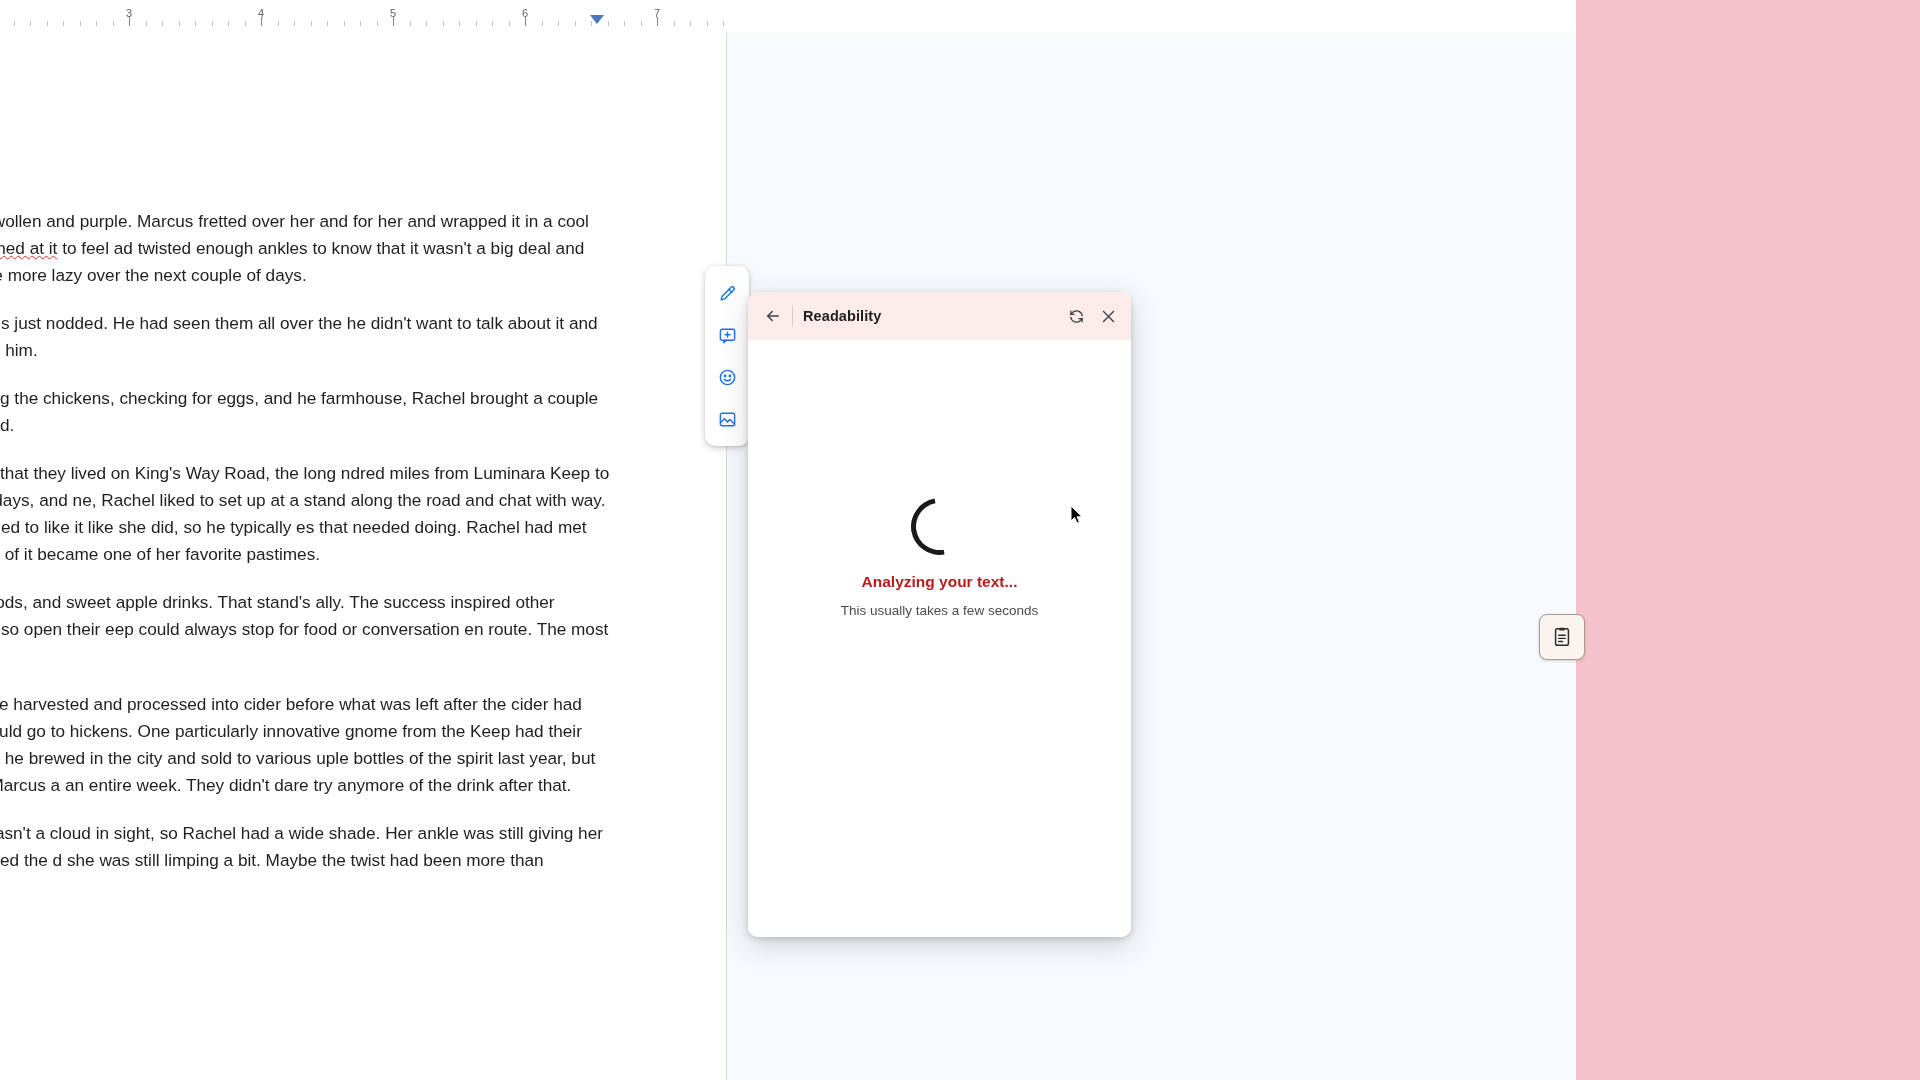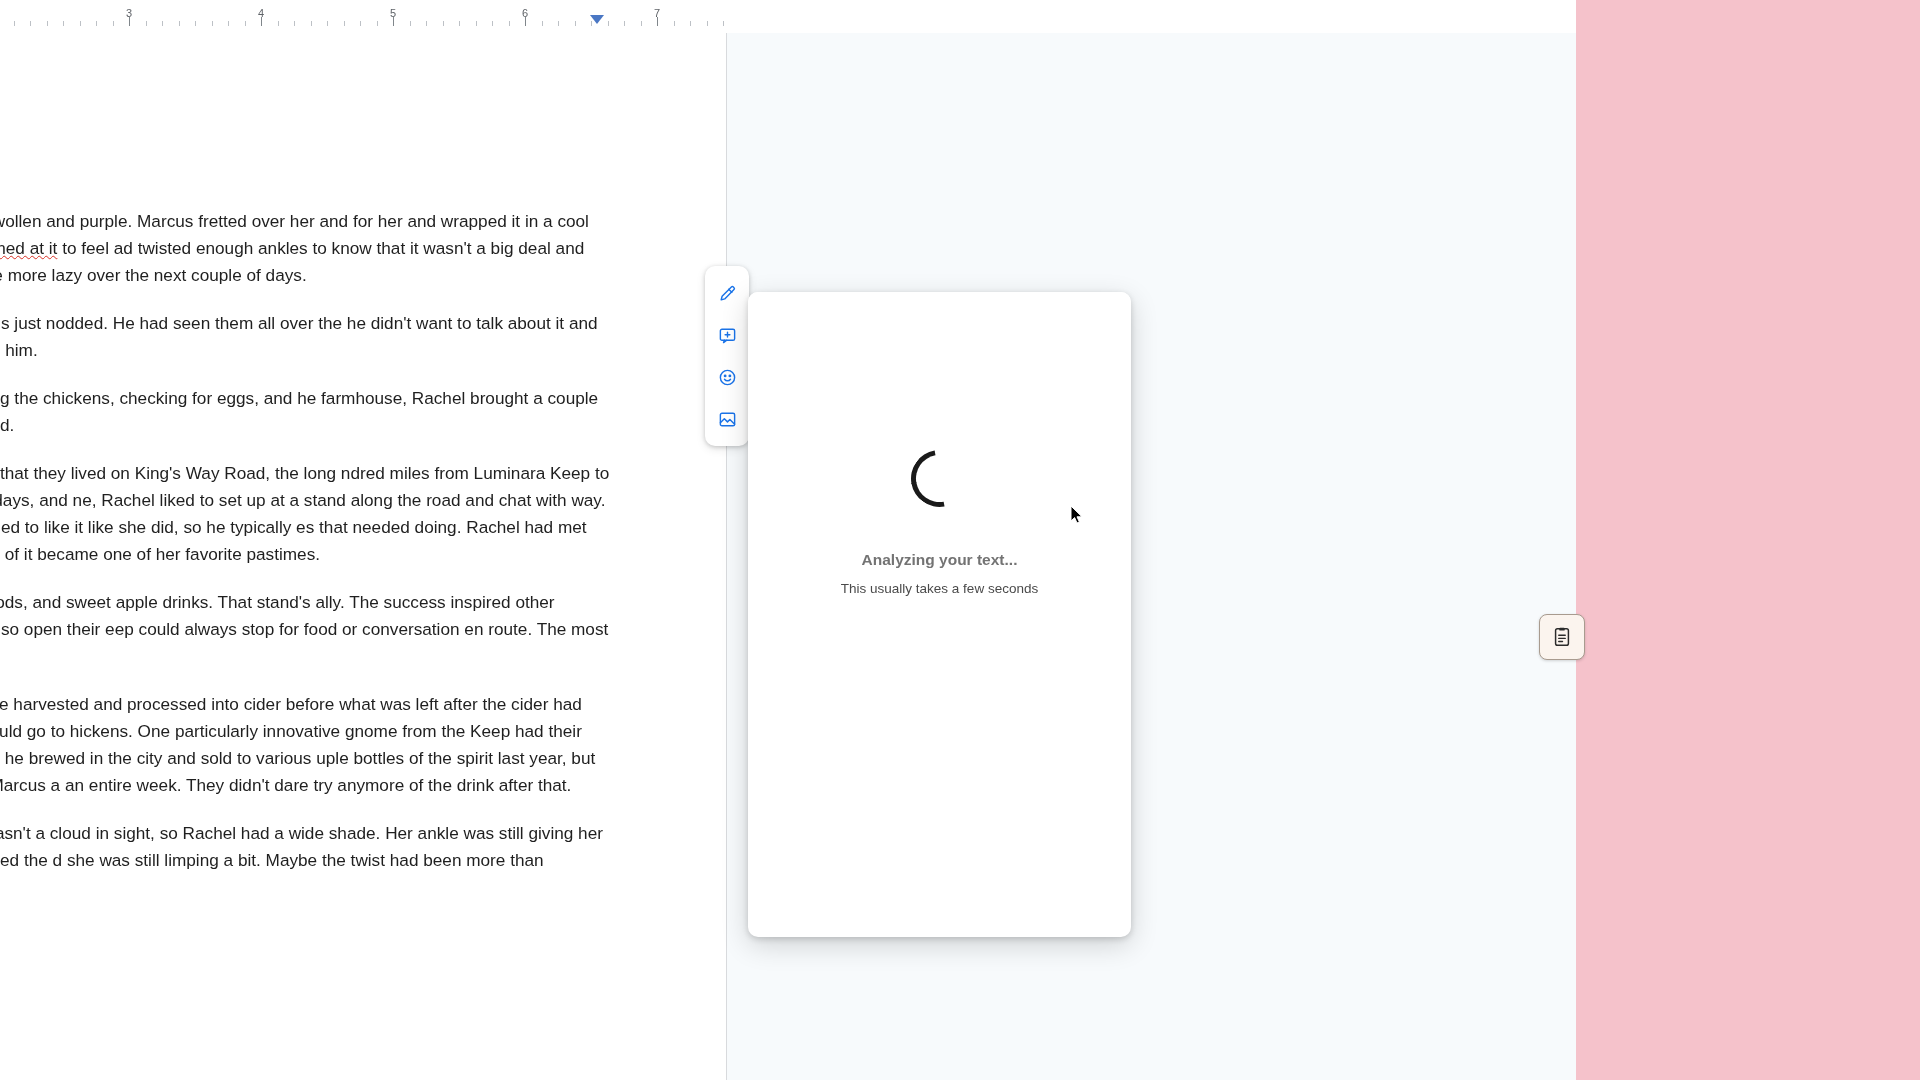--- a/index.html
+++ b/index.html
@@ -250,24 +250,24 @@
   #spinner {
     width: 47px;
     height: 47px;
     border-radius: 50%;
     border: 5px solid #1a1a1a;
     border-top-color: transparent;
     border-right-color: transparent;
     transform: rotate(35deg);
   }
   #loading-title {
-    margin-top: 44px;
+    margin-top: 18px;
     font-size: 15.5px;
     font-weight: bold;
-    color: #737373;
+    color: #b91c1c;
   }
   #loading-sub {
     margin-top: 12px;
     font-size: 13.5px;
     color: #4a4a4a;
   }
 
   
   #side-launcher {
     position: absolute;
@@ -402,20 +402,46 @@
     <div class="rail-btn">
       <svg width="19" height="19" viewBox="0 0 24 24" fill="none" stroke="#1a73e8" stroke-width="1.8" stroke-linecap="round" stroke-linejoin="round">
         <rect x="3" y="4" width="18" height="16" rx="2"></rect>
         <path d="M3 16l5-5 4 4 3-3 6 6"></path>
       </svg>
     </div>
   </div>
 
   <div id="readability-panel">
 
+    <div id="panel-header">
+      <div id="back-btn">
+        <svg width="18" height="18" viewBox="0 0 24 24" fill="none" stroke="currentColor" stroke-width="1.9" stroke-linecap="round" stroke-linejoin="round">
+          <path d="M19 12H5"></path>
+          <path d="M11 18l-6-6 6-6"></path>
+        </svg>
+      </div>
+      <div id="header-divider"></div>
+      <div id="panel-title">Readability</div>
+
+      <div id="header-actions">
+        <div class="hdr-btn">
+          <svg width="17" height="17" viewBox="0 0 24 24" fill="none" stroke="currentColor" stroke-width="1.8" stroke-linecap="round" stroke-linejoin="round">
+            <path d="M20 11a8 8 0 0 0-13.6-4.6L4 9"></path>
+            <path d="M4 4.5V9h4.5"></path>
+            <path d="M4 13a8 8 0 0 0 13.6 4.6L20 15"></path>
+            <path d="M20 19.5V15h-4.5"></path>
+          </svg>
+        </div>
+        <div class="hdr-btn">
+          <svg width="17" height="17" viewBox="0 0 24 24" fill="none" stroke="currentColor" stroke-width="1.9" stroke-linecap="round">
+            <path d="M5 5l14 14M19 5L5 19"></path>
+          </svg>
+        </div>
+      </div>
+    </div>
 
     <div id="panel-body">
       <div id="loading-wrap">
         <div id="spinner"></div>
         <div id="loading-title">Analyzing your text...</div>
         <div id="loading-sub">This usually takes a few seconds</div>
       </div>
     </div>
   </div>
 

